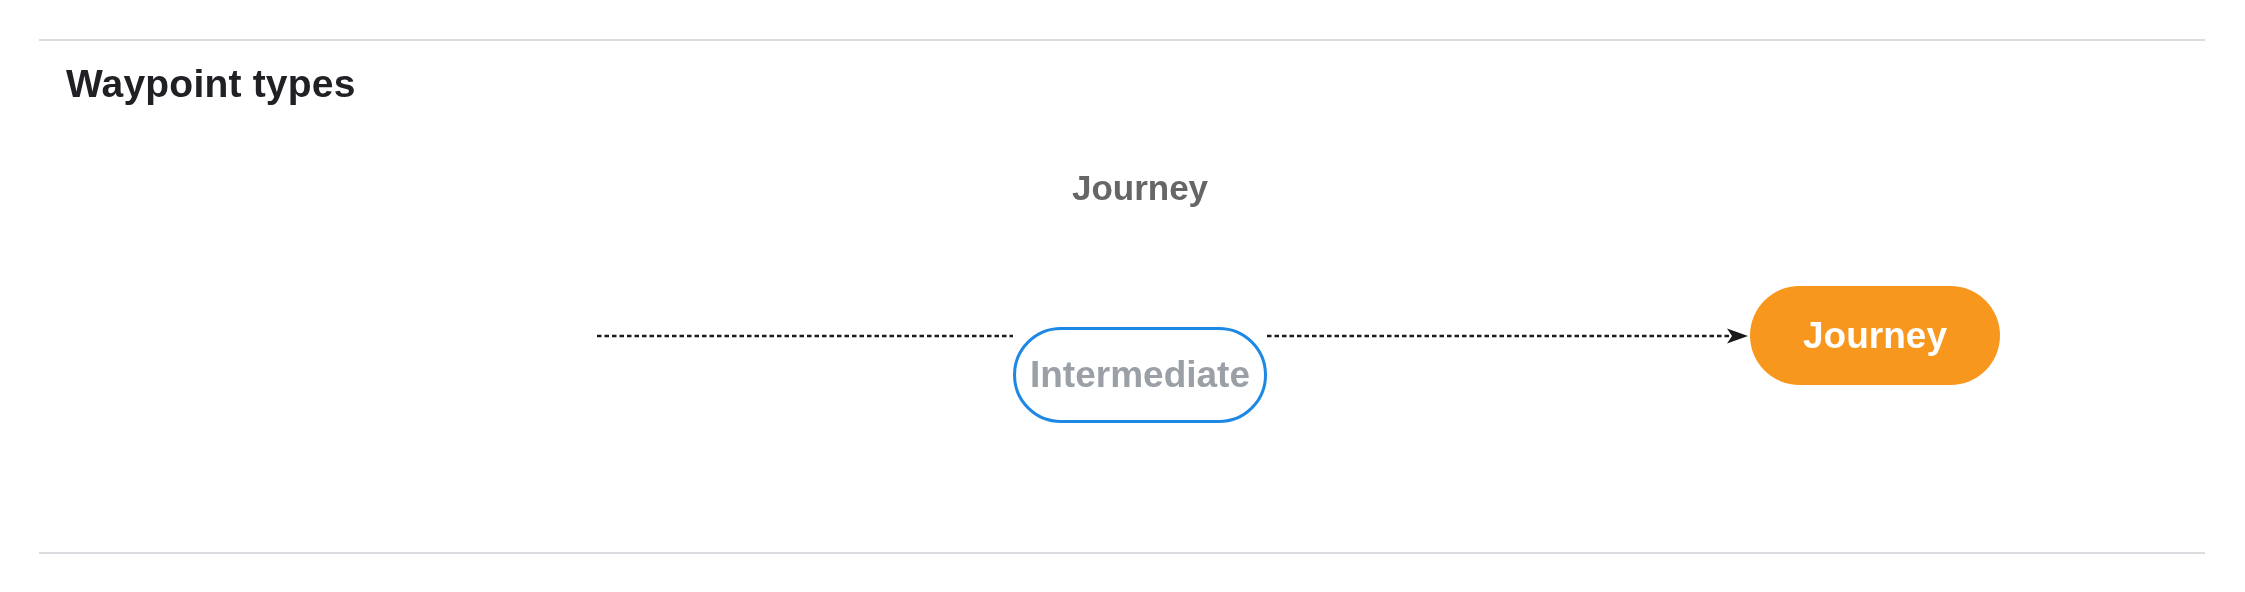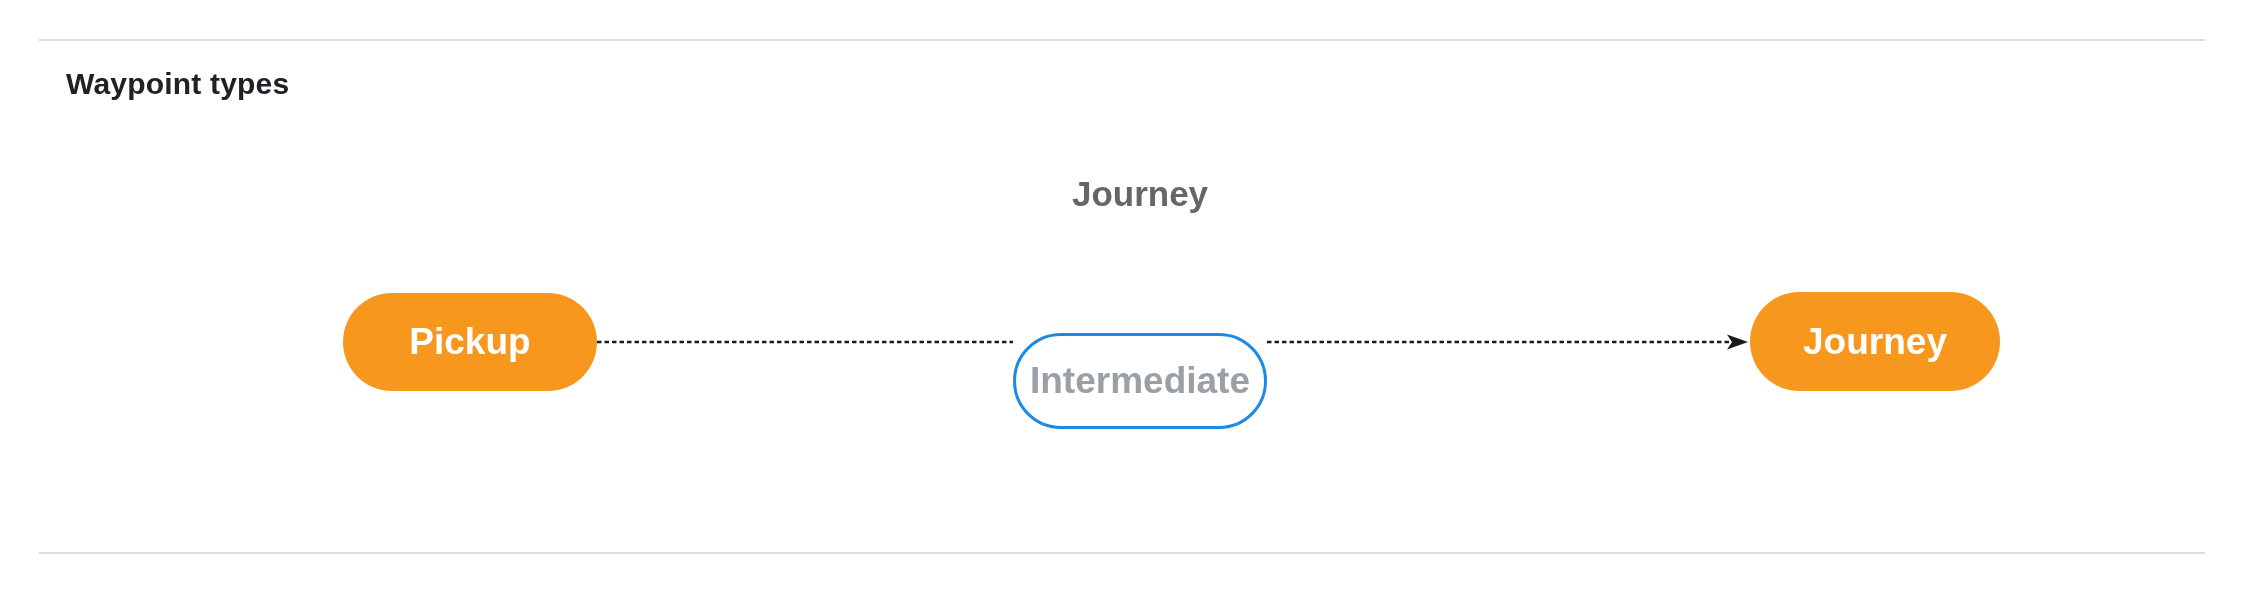--- a/index.html
+++ b/index.html
@@ -21,30 +21,30 @@
     width: 2166px;
     height: 2px;
     background: #DADCE0;
   }
   .divider.top { top: 39px; }
   .divider.bottom { top: 552px; }
   .page-title {
     position: absolute;
     left: 66px;
     top: 60px;
-    font-size: 30px;
+    font-size: 39px;
     font-weight: bold;
     color: #202124;
     letter-spacing: 0.2px;
     line-height: 48px;
   }
   .diagram {
     position: absolute;
     left: 0;
-    top: 8px;
+    top: 2px;
     width: 2245px;
     height: 518px;
   }
   .group-label {
     position: absolute;
     left: 1013px;
     top: 166px;
     width: 254px;
     text-align: center;
     font-size: 35px;
@@ -95,23 +95,20 @@
 
     <svg class="edge" style="left:597px; top:322px;" width="416" height="24" xmlns="http://www.w3.org/2000/svg">
       <line x1="0" y1="12" x2="416" y2="12" stroke="#1A1A1A" stroke-width="2.5" stroke-dasharray="4.5 3"></line>
     </svg>
 
     <svg class="edge" style="left:1267px; top:322px;" width="484" height="24" xmlns="http://www.w3.org/2000/svg">
       <line x1="0" y1="12" x2="462" y2="12" stroke="#1A1A1A" stroke-width="2.5" stroke-dasharray="4.5 3"></line>
       <polygon points="460,4.5 481,12 460,19.5 465,12" fill="#1A1A1A"></polygon>
     </svg>
 
-    <div class="node terminal node-pickup">
-      <span>Pickup</span>
-    </div>
 
     <div class="node via node-via">
       <span>Intermediate</span>
     </div>
 
     <div class="node terminal node-dropoff">
       <span>Journey</span>
     </div>
 
   </div>

